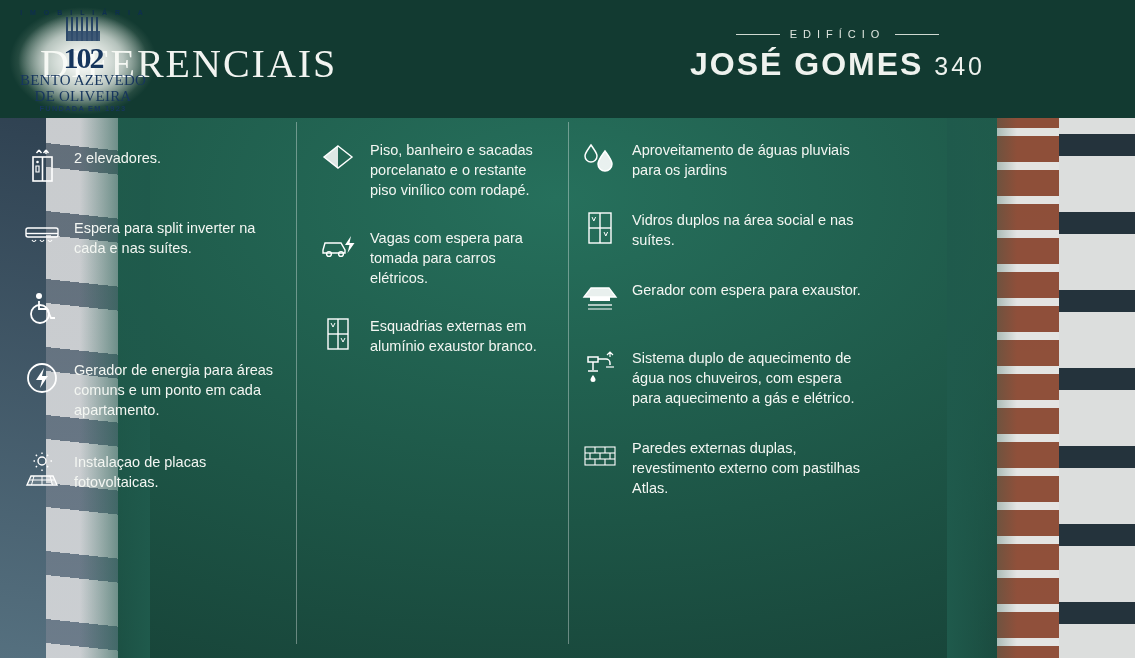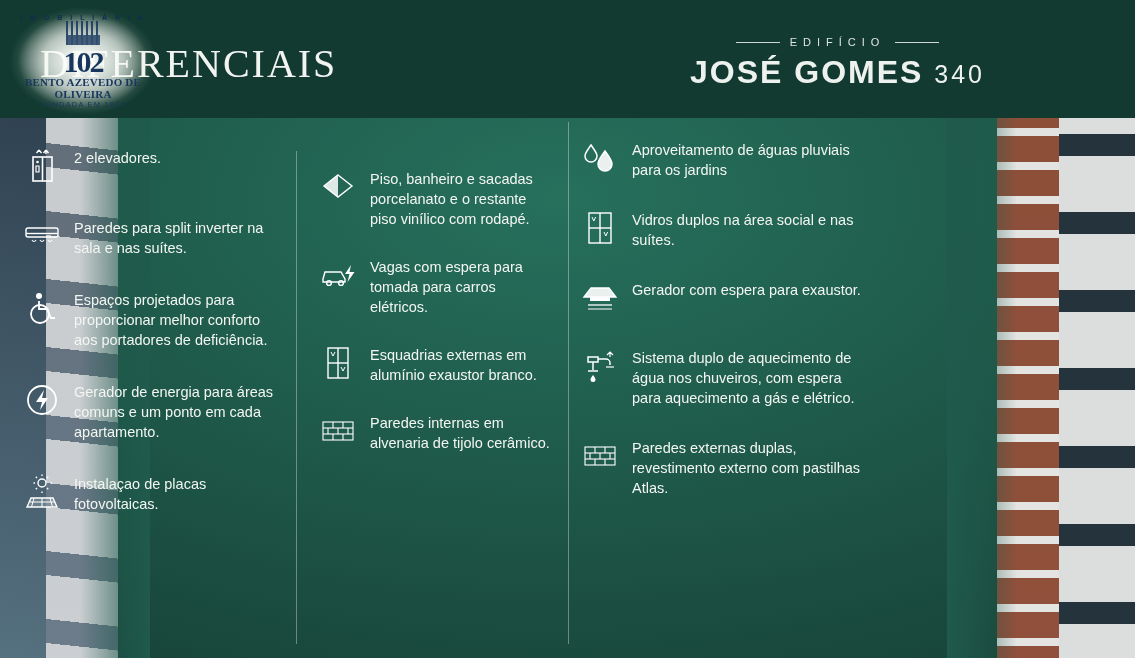--- a/index.html
+++ b/index.html
@@ -122,21 +122,21 @@
     left: 40px;
     top: 40px;
     font-family: "Liberation Serif", serif;
     font-size: 40px;
     letter-spacing: 2px;
     color: #f2f4f1;
   }
   .brand-block {
     position: absolute;
     right: 150px;
-    top: 36px;
+    top: 28px;
     text-align: center;
     color: #eef2ee;
   }
   .brand-kicker {
     font-size: 11px;
     letter-spacing: 6px;
     color: #dfe6e0;
     display: flex;
     align-items: center;
     justify-content: center;
@@ -187,26 +187,26 @@
   .logo-l1 { font-size: 7px; letter-spacing: 3px; font-weight: bold; }
   .logo-mark {
     font-family: "Liberation Serif", serif;
     font-size: 30px;
     font-weight: bold;
     color: #17365d;
     letter-spacing: -2px;
   }
   .logo-l2 {
     font-family: "Liberation Serif", serif;
-    font-size: 11px;
-    font-weight: bold;
+    font-size: 15px;
+    font-weight: normal;
     letter-spacing: 0.2px;
     color: #17365d;
   }
-  .logo-l3 { font-size: 7.5px; font-weight: normal; letter-spacing: 1.2px; color: #17365d; }
+  .logo-l3 { font-size: 7.5px; font-weight: bold; letter-spacing: 1.2px; color: #17365d; }
   .logo-crest {
     width: 34px; height: 24px;
     margin: 0 auto 1px;
     background:
       linear-gradient(to bottom, rgba(23,54,93,0) 60%, rgba(23,54,93,0.9) 60%),
       repeating-linear-gradient(to right, #17365d 0 2px, transparent 2px 5px);
     opacity: .85;
   }
 
   
@@ -217,21 +217,21 @@
     bottom: 0;
     display: flex;
     z-index: 5;
   }
   .col {
     position: relative;
     padding: 16px 14px 10px 22px;
     box-sizing: border-box;
   }
   .col-1 { width: 296px; }
-  .col-2 { width: 272px; margin-top: 29px; }
+  .col-2 { width: 272px; }
   .col-3 { width: 311px; padding-left: 12px; }
   .col + .col::before {
     content: "";
     position: absolute;
     left: 0;
     top: 4px;
     bottom: 14px;
     width: 1px;
     background: rgba(255,255,255,0.35);
   }
@@ -325,33 +325,32 @@
       </div>
 
       <div class="feature">
         <span class="ico">
           <svg width="36" height="24" viewBox="0 0 36 24" fill="none" stroke="#fff" stroke-width="1.4">
             <rect x="2" y="4" width="32" height="9" rx="2"></rect>
             <line x1="2" y1="9.5" x2="34" y2="9.5"></line>
             <path d="M8 16 q2 3 4 0 M16 16 q2 3 4 0 M24 16 q2 3 4 0" stroke-width="1.2"></path>
           </svg>
         </span>
-        <span class="txt">Paredes para split inverter na sala e nas suítes.</span>
+        <span class="txt">Espera para split inverter na cada e nas suítes.</span>
       </div>
 
       <div class="feature">
         <span class="ico">
           <svg width="32" height="34" viewBox="0 0 32 34" fill="none" stroke="#fff" stroke-width="1.8">
             <circle cx="13" cy="5" r="3" fill="#fff" stroke="none"></circle>
             <path d="M13 10 v8 h8"></path>
             <circle cx="14" cy="23" r="9"></circle>
             <path d="M21 18 l4 9 h4"></path>
           </svg>
         </span>
-        <span class="txt">Espaços projetados para proporcionar melhor conforto aos portadores de deficiência.</span>
       </div>
 
       <div class="feature">
         <span class="ico">
           <svg width="32" height="32" viewBox="0 0 32 32" fill="none" stroke="#fff" stroke-width="1.8">
             <circle cx="16" cy="16" r="14"></circle>
             <path d="M18 6 l-8 12 h6 l-2 8 8 -12 h-6 z" fill="#fff" stroke="none"></path>
           </svg>
         </span>
         <span class="txt">Gerador de energia para áreas comuns e um ponto em cada apartamento.</span>
@@ -400,106 +399,89 @@
         <span class="ico">
           <svg width="30" height="36" viewBox="0 0 30 36" fill="none" stroke="#fff" stroke-width="1.4">
             <rect x="5" y="3" width="20" height="30"></rect>
             <line x1="15" y1="3" x2="15" y2="33"></line>
             <line x1="5" y1="18" x2="25" y2="18"></line>
             <path d="M8 7 l2 4 l2 -4" stroke-width="1"></path>
             <path d="M18 22 l2 4 l2 -4" stroke-width="1"></path>
           </svg>
         </span>
         <span class="txt">Esquadrias externas em alumínio exaustor branco.</span>
+      </div>
+
+    </div>
+
+    <div class="col col-3">
+
+      <div class="feature">
+        <span class="ico">
+          <svg width="36" height="34" viewBox="0 0 36 34" fill="none" stroke="#fff" stroke-width="1.5">
+            <path d="M9 4 c4 6 6 8 6 11 a6 6 0 0 1 -12 0 c0 -3 2 -5 6 -11 z"></path>
+            <path d="M23 10 c5 7 7 9.5 7 13 a7 7 0 0 1 -14 0 c0 -3.5 2 -6 7 -13 z" fill="#fff" fill-opacity="0.9" stroke="#fff"></path>
+          </svg>
+        </span>
+        <span class="txt">Aproveitamento de águas pluviais para os jardins</span>
+      </div>
+
+      <div class="feature">
+        <span class="ico">
+          <svg width="32" height="36" viewBox="0 0 32 36" fill="none" stroke="#fff" stroke-width="1.4">
+            <rect x="5" y="3" width="22" height="30"></rect>
+            <line x1="16" y1="3" x2="16" y2="33"></line>
+            <line x1="5" y1="18" x2="27" y2="18"></line>
+            <path d="M8 7 l1.8 4 l1.8 -4" stroke-width="1"></path>
+            <path d="M20 22 l1.8 4 l1.8 -4" stroke-width="1"></path>
+          </svg>
+        </span>
+        <span class="txt">Vidros duplos na área social e nas suítes.</span>
+      </div>
+
+      <div class="feature">
+        <span class="ico">
+          <svg width="40" height="30" viewBox="0 0 40 30" fill="none" stroke="#fff" stroke-width="1.3">
+            <path d="M4 14 l7 -9 h18 l7 9 z" fill="#fff" fill-opacity="0.9" stroke="#fff"></path>
+            <rect x="10" y="14" width="20" height="4" fill="#fff" stroke="none"></rect>
+            <line x1="8" y1="22" x2="32" y2="22"></line>
+            <line x1="8" y1="26" x2="32" y2="26" stroke-width="1"></line>
+          </svg>
+        </span>
+        <span class="txt">Gerador com espera para exaustor.</span>
+      </div>
+
+      <div class="feature">
+        <span class="ico">
+          <svg width="36" height="36" viewBox="0 0 36 36" fill="none" stroke="#fff" stroke-width="1.5">
+            <path d="M6 9 h10 v5 h-10 z"></path>
+            <path d="M16 11 h8 a4 4 0 0 1 4 4 v2"></path>
+            <path d="M24 19 h8" stroke-width="1.2"></path>
+            <line x1="11" y1="14" x2="11" y2="22"></line>
+            <path d="M6 23 h10"></path>
+            <path d="M11 27 c0 0 -2.5 3 -2.5 4.6 a2.5 2.5 0 0 0 5 0 C13.5 30 11 27 11 27 z" fill="#fff" stroke="none"></path>
+            <path d="M28 5 v4 M25 7 l3 -3 3 3" stroke-width="1.2"></path>
+          </svg>
+        </span>
+        <span class="txt">Sistema duplo de aquecimento de água nos chuveiros, com espera para aquecimento a gás e elétrico.</span>
       </div>
 
       <div class="feature">
         <span class="ico">
           <svg width="36" height="26" viewBox="0 0 36 26" fill="none" stroke="#fff" stroke-width="1.1">
             <rect x="3" y="4" width="30" height="18"></rect>
             <line x1="3" y1="10" x2="33" y2="10"></line>
             <line x1="3" y1="16" x2="33" y2="16"></line>
             <line x1="13" y1="4" x2="13" y2="10"></line>
             <line x1="23" y1="4" x2="23" y2="10"></line>
             <line x1="8" y1="10" x2="8" y2="16"></line>
             <line x1="18" y1="10" x2="18" y2="16"></line>
             <line x1="28" y1="10" x2="28" y2="16"></line>
             <line x1="13" y1="16" x2="13" y2="22"></line>
             <line x1="23" y1="16" x2="23" y2="22"></line>
           </svg>
         </span>
-        <span class="txt">Paredes internas em alvenaria de tijolo cerâmico.</span>
-      </div>
-    </div>
-
-    <div class="col col-3">
-
-      <div class="feature">
-        <span class="ico">
-          <svg width="36" height="34" viewBox="0 0 36 34" fill="none" stroke="#fff" stroke-width="1.5">
-            <path d="M9 4 c4 6 6 8 6 11 a6 6 0 0 1 -12 0 c0 -3 2 -5 6 -11 z"></path>
-            <path d="M23 10 c5 7 7 9.5 7 13 a7 7 0 0 1 -14 0 c0 -3.5 2 -6 7 -13 z" fill="#fff" fill-opacity="0.9" stroke="#fff"></path>
-          </svg>
-        </span>
-        <span class="txt">Aproveitamento de águas pluviais para os jardins</span>
-      </div>
-
-      <div class="feature">
-        <span class="ico">
-          <svg width="32" height="36" viewBox="0 0 32 36" fill="none" stroke="#fff" stroke-width="1.4">
-            <rect x="5" y="3" width="22" height="30"></rect>
-            <line x1="16" y1="3" x2="16" y2="33"></line>
-            <line x1="5" y1="18" x2="27" y2="18"></line>
-            <path d="M8 7 l1.8 4 l1.8 -4" stroke-width="1"></path>
-            <path d="M20 22 l1.8 4 l1.8 -4" stroke-width="1"></path>
-          </svg>
-        </span>
-        <span class="txt">Vidros duplos na área social e nas suítes.</span>
-      </div>
-
-      <div class="feature">
-        <span class="ico">
-          <svg width="40" height="30" viewBox="0 0 40 30" fill="none" stroke="#fff" stroke-width="1.3">
-            <path d="M4 14 l7 -9 h18 l7 9 z" fill="#fff" fill-opacity="0.9" stroke="#fff"></path>
-            <rect x="10" y="14" width="20" height="4" fill="#fff" stroke="none"></rect>
-            <line x1="8" y1="22" x2="32" y2="22"></line>
-            <line x1="8" y1="26" x2="32" y2="26" stroke-width="1"></line>
-          </svg>
-        </span>
-        <span class="txt">Gerador com espera para exaustor.</span>
-      </div>
-
-      <div class="feature">
-        <span class="ico">
-          <svg width="36" height="36" viewBox="0 0 36 36" fill="none" stroke="#fff" stroke-width="1.5">
-            <path d="M6 9 h10 v5 h-10 z"></path>
-            <path d="M16 11 h8 a4 4 0 0 1 4 4 v2"></path>
-            <path d="M24 19 h8" stroke-width="1.2"></path>
-            <line x1="11" y1="14" x2="11" y2="22"></line>
-            <path d="M6 23 h10"></path>
-            <path d="M11 27 c0 0 -2.5 3 -2.5 4.6 a2.5 2.5 0 0 0 5 0 C13.5 30 11 27 11 27 z" fill="#fff" stroke="none"></path>
-            <path d="M28 5 v4 M25 7 l3 -3 3 3" stroke-width="1.2"></path>
-          </svg>
-        </span>
-        <span class="txt">Sistema duplo de aquecimento de água nos chuveiros, com espera para aquecimento a gás e elétrico.</span>
-      </div>
-
-      <div class="feature">
-        <span class="ico">
-          <svg width="36" height="26" viewBox="0 0 36 26" fill="none" stroke="#fff" stroke-width="1.1">
-            <rect x="3" y="4" width="30" height="18"></rect>
-            <line x1="3" y1="10" x2="33" y2="10"></line>
-            <line x1="3" y1="16" x2="33" y2="16"></line>
-            <line x1="13" y1="4" x2="13" y2="10"></line>
-            <line x1="23" y1="4" x2="23" y2="10"></line>
-            <line x1="8" y1="10" x2="8" y2="16"></line>
-            <line x1="18" y1="10" x2="18" y2="16"></line>
-            <line x1="28" y1="10" x2="28" y2="16"></line>
-            <line x1="13" y1="16" x2="13" y2="22"></line>
-            <line x1="23" y1="16" x2="23" y2="22"></line>
-          </svg>
-        </span>
         <span class="txt">Paredes externas duplas, revestimento externo com pastilhas Atlas.</span>
       </div>
     </div>
 
   </div>
 </div>
 
 </body></html>

